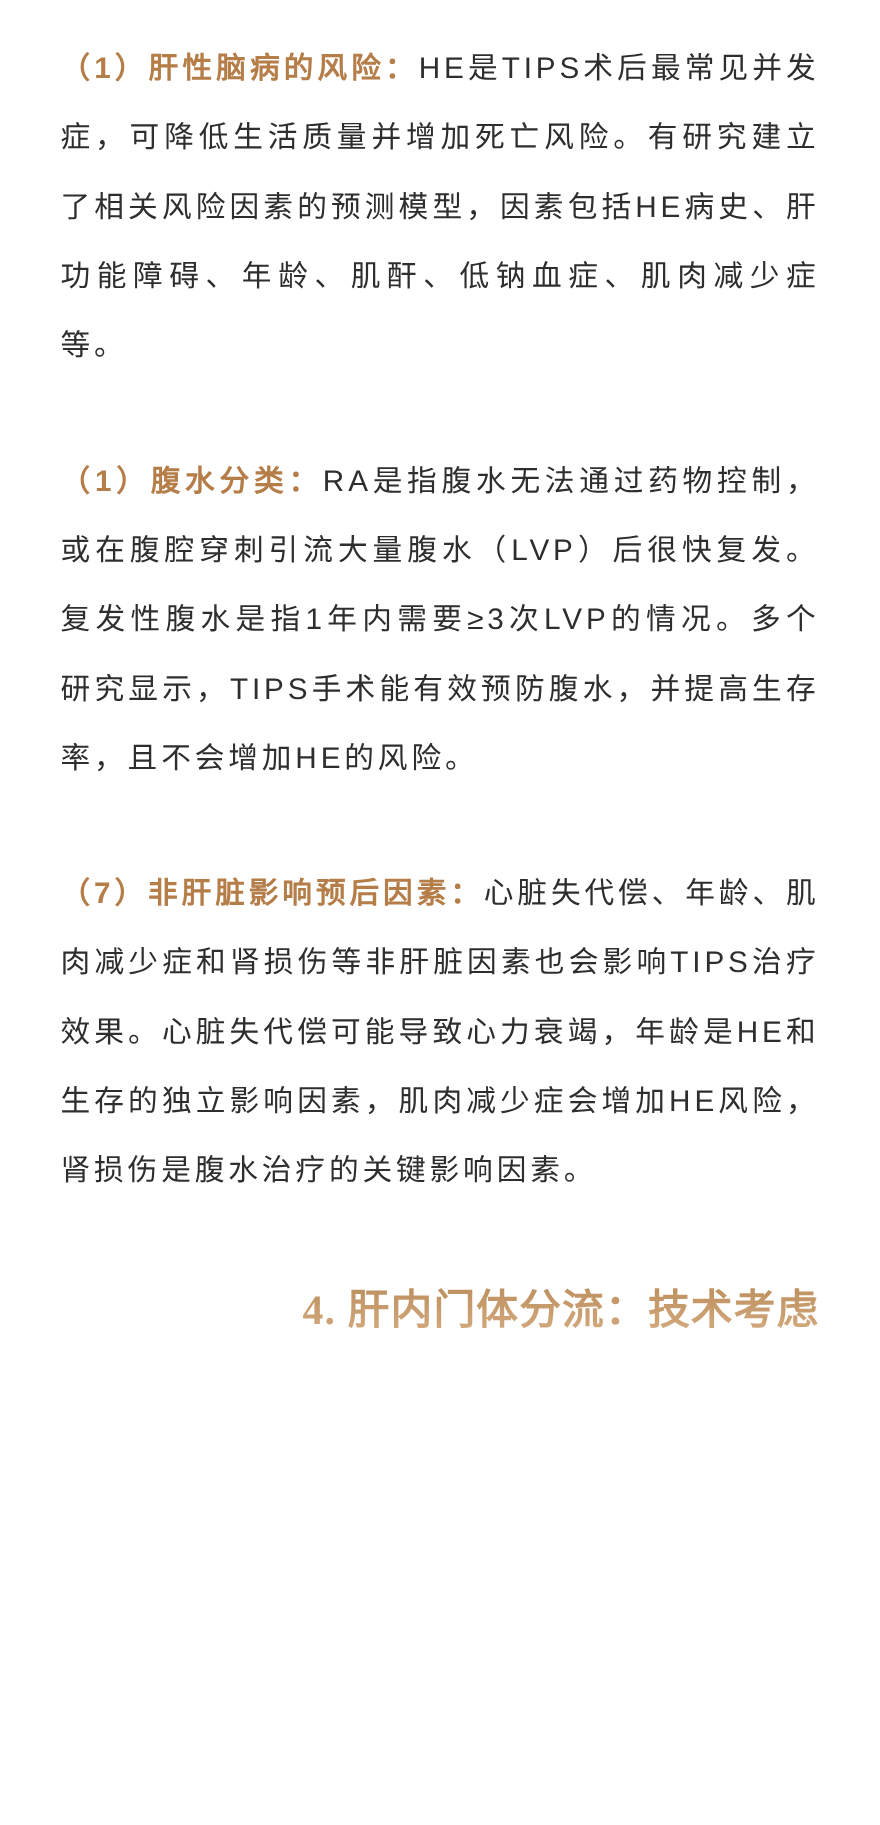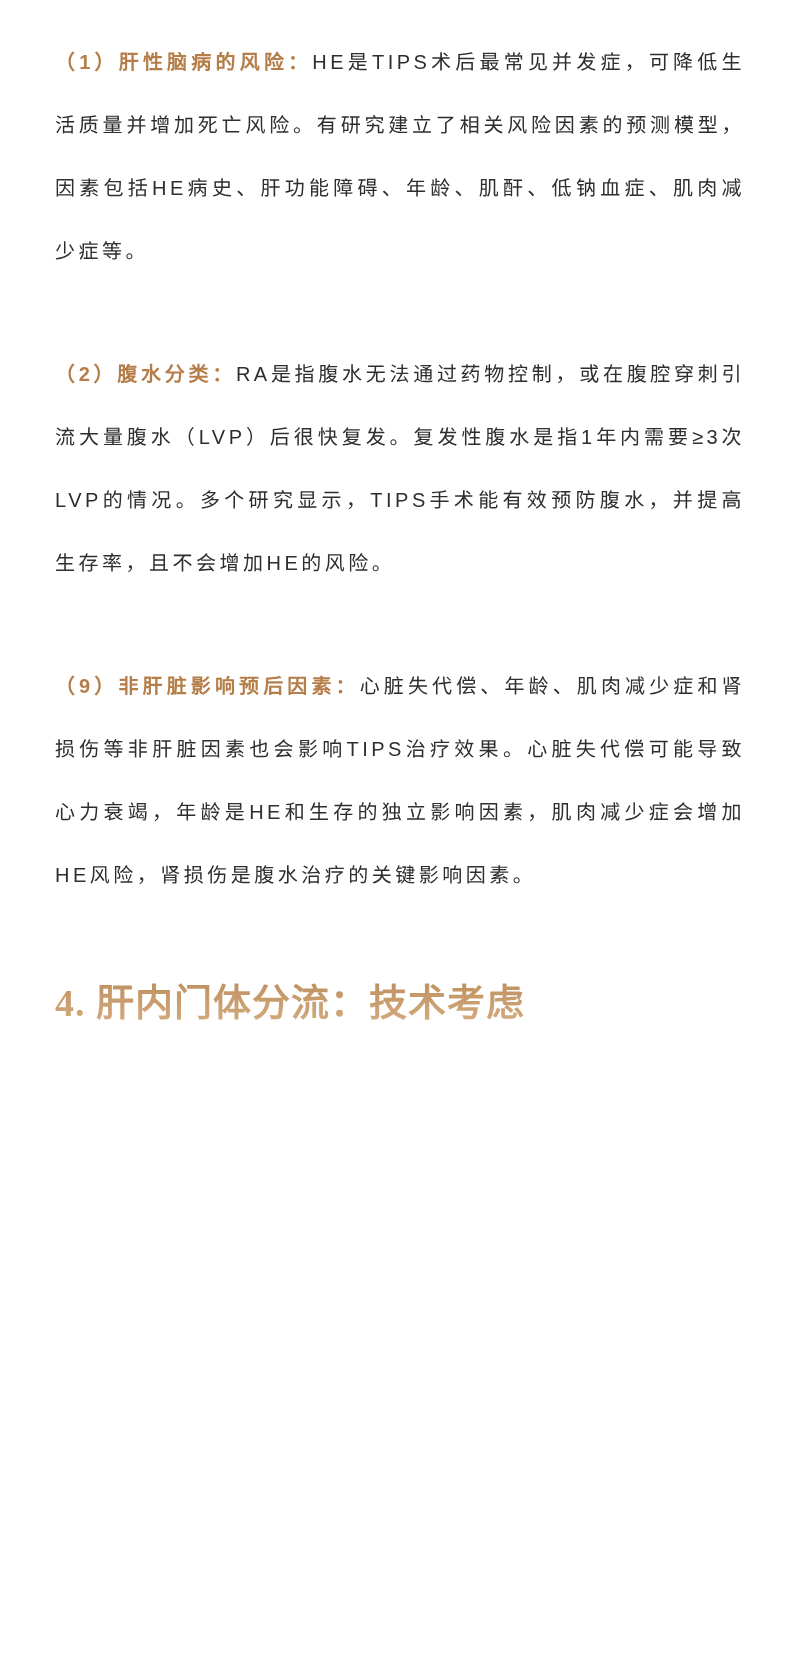--- a/index.html
+++ b/index.html
@@ -13,59 +13,60 @@
     min-height: 1659px;
     margin: 0 auto;
     background: #ffffff;
     box-sizing: border-box;
     padding: 31px 55px 20px 55px;
     font-family: "Liberation Sans", "DejaVu Sans", sans-serif;
   }
   .para {
     margin: 0 0 60px 0;
     width: 690px;
-    font-size: 20px;
+    font-size: 27px;
     line-height: 63px;
     letter-spacing: 3.5px;
     color: #2e2e2e;
     text-align: justify;
     font-weight: 400;
   }
   .para .label {
     font-weight: 700;
     color: #b57e49;
   }
   .section-heading {
     margin: 64px 0 40px 0;
     font-family: "Liberation Serif", "DejaVu Serif", serif;
     font-size: 38px;
     line-height: 64px;
     letter-spacing: 1px;
     font-weight: 700;
     color: #c79a6b;
+    text-align: right;
   }
   @supports ((-webkit-background-clip: text) or (background-clip: text)) {
     .section-heading {
       background: linear-gradient(180deg, #b98a58 0%, #d9b287 100%);
       -webkit-background-clip: text;
       background-clip: text;
       color: transparent;
     }
   }
   .closing {
     margin-bottom: 0;
   }
 </style>
 </head>
 <body>
 
 <main class="page">
 
   <p class="para"><span class="label">（1）肝性脑病的风险：</span><span>HE是TIPS术后最常见并发症，可降低生活质量并增加死亡风险。有研究建立了相关风险因素的预测模型，因素包括HE病史、肝功能障碍、年龄、肌酐、低钠血症、肌肉减少症等。</span></p>
 
-  <p class="para"><span class="label">（2）腹水分类：</span><span>RA是指腹水无法通过药物控制，或在腹腔穿刺引流大量腹水（LVP）后很快复发。复发性腹水是指1年内需要≥3次LVP的情况。多个研究显示，TIPS手术能有效预防腹水，并提高生存率，且不会增加HE的风险。</span></p>
+  <p class="para"><span class="label">（1）腹水分类：</span><span>RA是指腹水无法通过药物控制，或在腹腔穿刺引流大量腹水（LVP）后很快复发。复发性腹水是指1年内需要≥3次LVP的情况。多个研究显示，TIPS手术能有效预防腹水，并提高生存率，且不会增加HE的风险。</span></p>
 
-  <p class="para"><span class="label">（9）非肝脏影响预后因素：</span><span>心脏失代偿、年龄、肌肉减少症和肾损伤等非肝脏因素也会影响TIPS治疗效果。心脏失代偿可能导致心力衰竭，年龄是HE和生存的独立影响因素，肌肉减少症会增加HE风险，肾损伤是腹水治疗的关键影响因素。</span></p>
+  <p class="para"><span class="label">（7）非肝脏影响预后因素：</span><span>心脏失代偿、年龄、肌肉减少症和肾损伤等非肝脏因素也会影响TIPS治疗效果。心脏失代偿可能导致心力衰竭，年龄是HE和生存的独立影响因素，肌肉减少症会增加HE风险，肾损伤是腹水治疗的关键影响因素。</span></p>
 
   <h2 class="section-heading">4. 肝内门体分流：技术考虑</h2>
 
 
 </main>
 
 </body></html>

